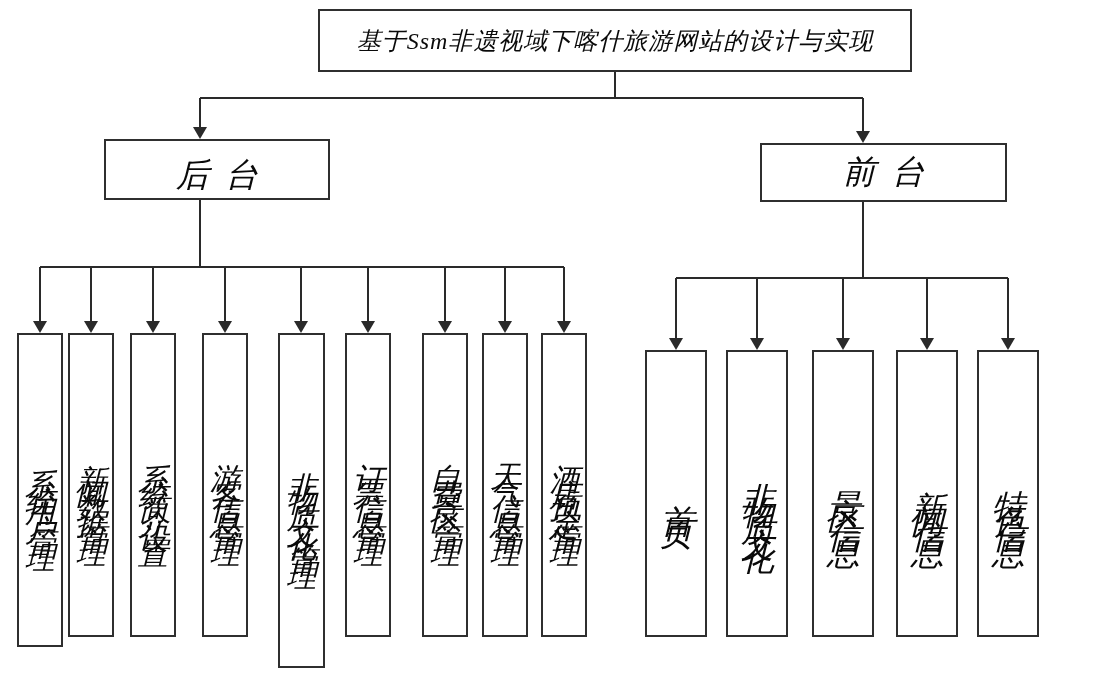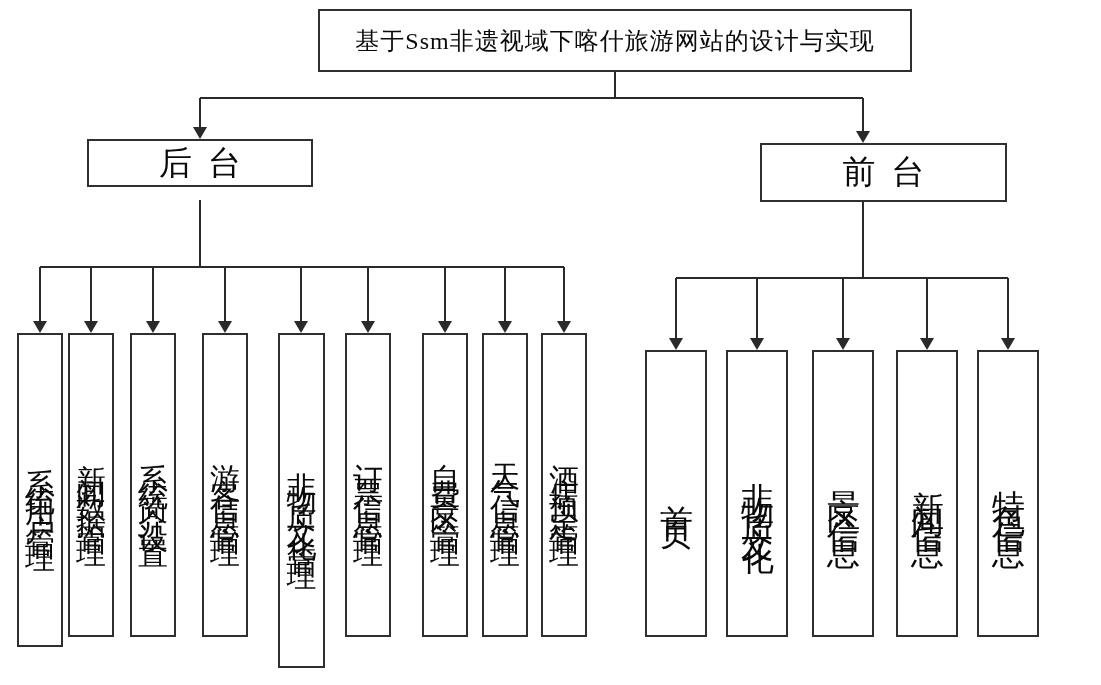--- a/index.html
+++ b/index.html
@@ -17,20 +17,21 @@
   .ahead { fill: var(--line, #2a2a2a); stroke: none; }
   .node {
     position: absolute;
     box-sizing: border-box;
     border: 2px solid var(--border, #2f2f2f);
     background: #ffffff;
     display: flex;
     align-items: center;
     justify-content: center;
     text-align: center;
+    font-style: italic;
   }
   .root-node { font-size: 24px; letter-spacing: 1px; white-space: nowrap; }
   .branch-node { font-size: 33px; }
   .branch-node .lbl { letter-spacing: 16px; padding-left: 16px; white-space: nowrap; }
   .leaf .lbl {
     writing-mode: vertical-rl;
     text-orientation: upright;
     letter-spacing: 15px;
     line-height: 1;
   }
@@ -67,21 +68,21 @@
     <polygon class="ahead" points="750,338 764,338 757,350"></polygon>
     <polygon class="ahead" points="836,338 850,338 843,350"></polygon>
     <polygon class="ahead" points="920,338 934,338 927,350"></polygon>
     <polygon class="ahead" points="1001,338 1015,338 1008,350"></polygon>
   </svg>
 
   <div class="node root-node" style="left:318px; top:9px; width:594px; height:63px;">
     <span class="lbl">基于Ssm非遗视域下喀什旅游网站的设计与实现</span>
   </div>
 
-  <div class="node branch-node" style="left:87px; top:139px; width:226px; height:48px;">
+  <div class="node branch-node" style="left:104px; top:139px; width:226px; height:61px;align-items:flex-end;">
     <span class="lbl">后台</span>
   </div>
   <div class="node branch-node" style="left:740px; top:143px; width:247px; height:59px;margin-left:20px;">
     <span class="lbl">前台</span>
   </div>
 
   <div class="node leaf leaf-left" style="left:17px; top:333px; width:46px; height:314px;">
     <span class="lbl">系统用户管理</span>
   </div>
   <div class="node leaf leaf-left" style="left:68px; top:333px; width:46px; height:304px;">

